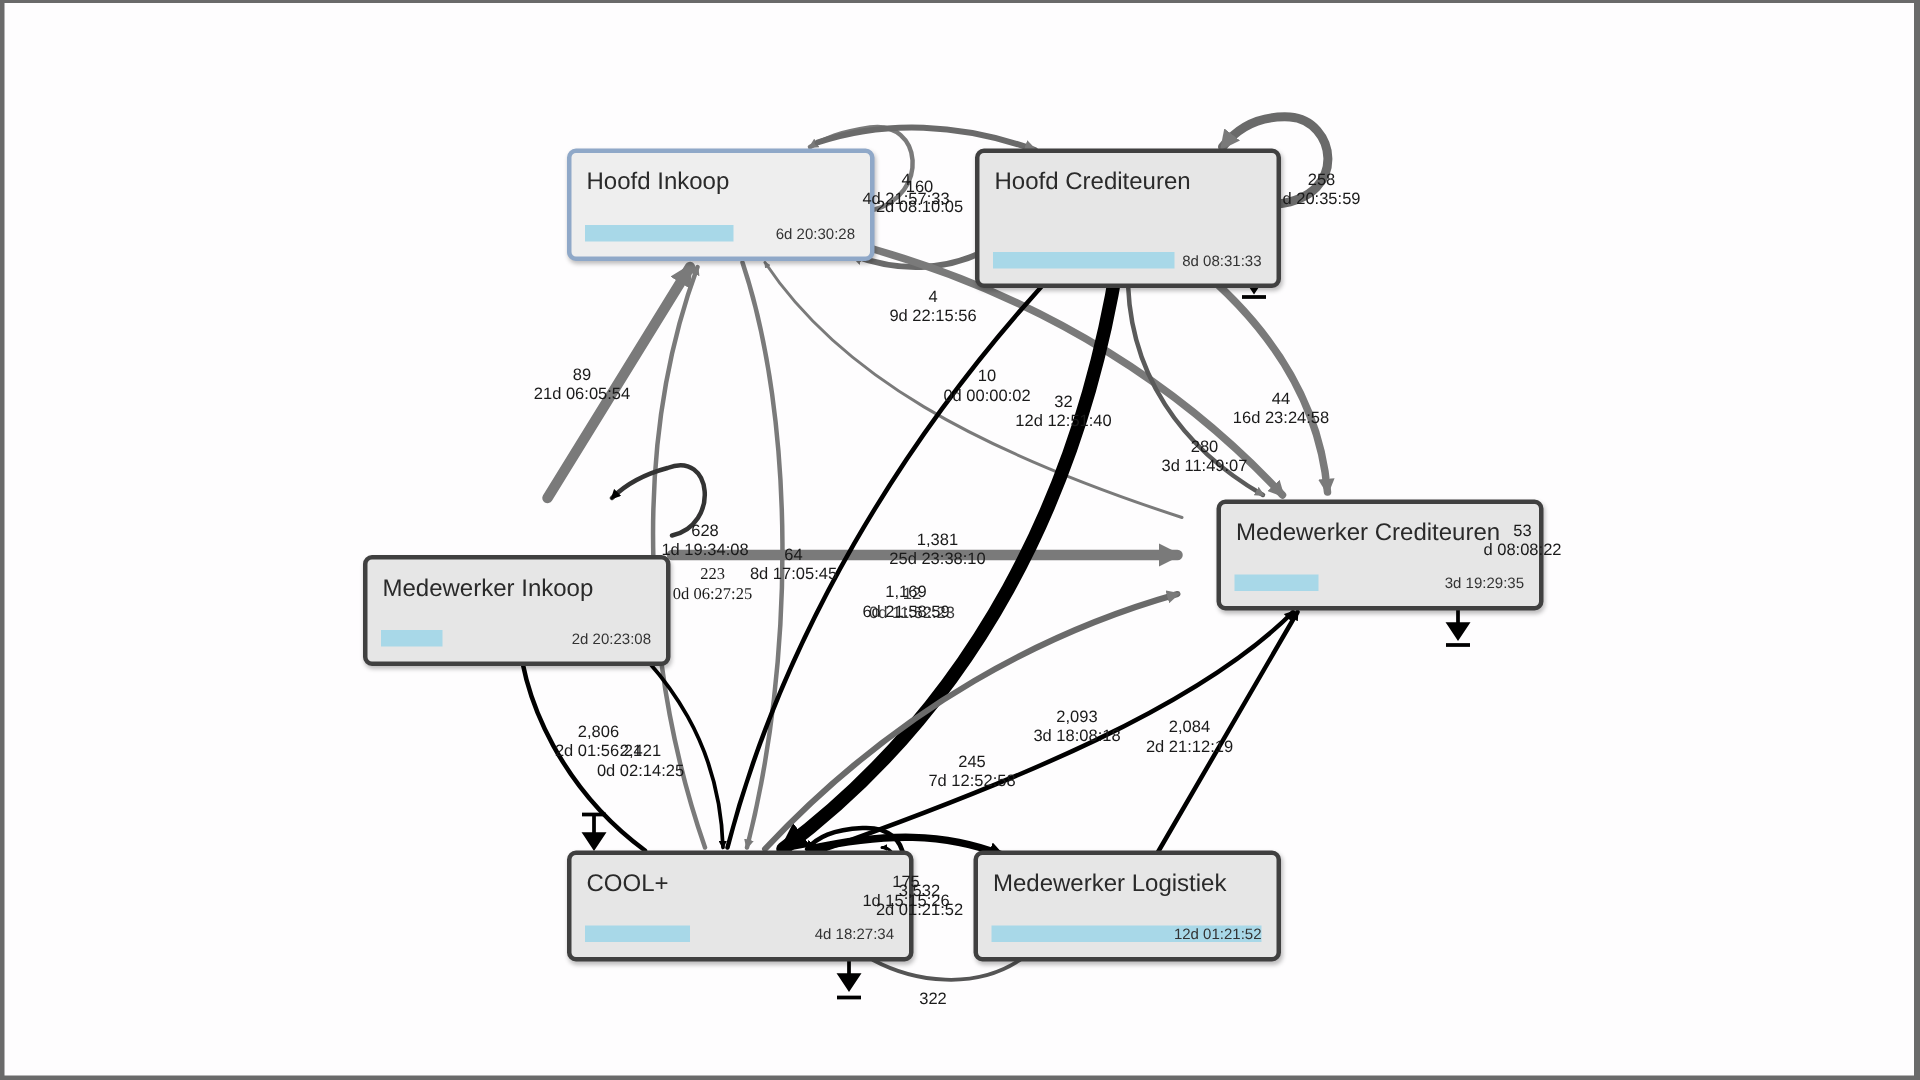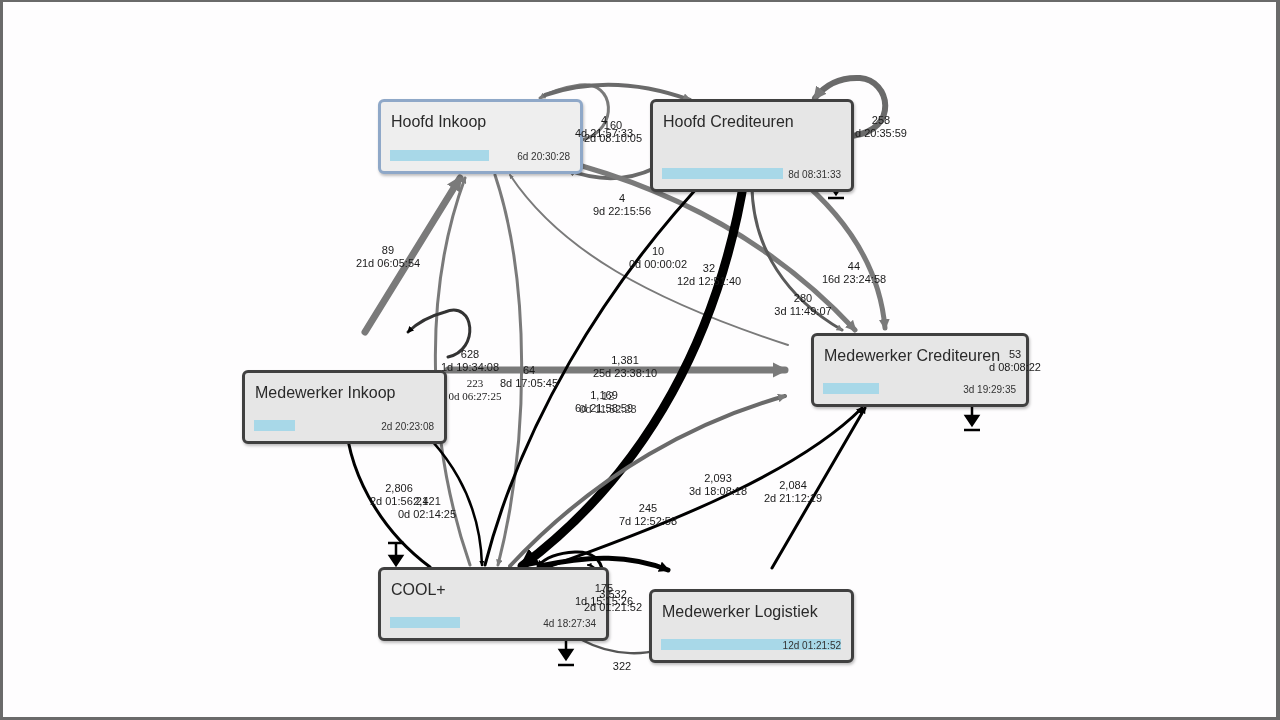--- a/index.html
+++ b/index.html
@@ -165,21 +165,21 @@
   <span class="bar" style="width: 56px;"></span>
   <span class="dur">3d 19:29:35</span>
 </div>
 
 <div class="node" style="left:378px;top:567px;width:231px;height:74px;">
   <span class="title">COOL+</span>
   <span class="bar" style="width: 70px;"></span>
   <span class="dur">4d 18:27:34</span>
 </div>
 
-<div class="node" style="left:649px;top:567px;width:205px;height:74px;margin-top:22px;">
+<div class="node" style="left:649px;top:567px;width:205px;height:74px;">
   <span class="title">Medewerker Logistiek</span>
   <span class="bar" style="width:180px;"></span>
   <span class="dur">12d 01:21:52</span>
 </div>
 
 <div class="lbl" style="left:604px;top:114px;">
   <div>4</div>
   <div>4d 21:57:33</div>
 </div>
 <div class="lbl" style="left:613px;top:119px;">

